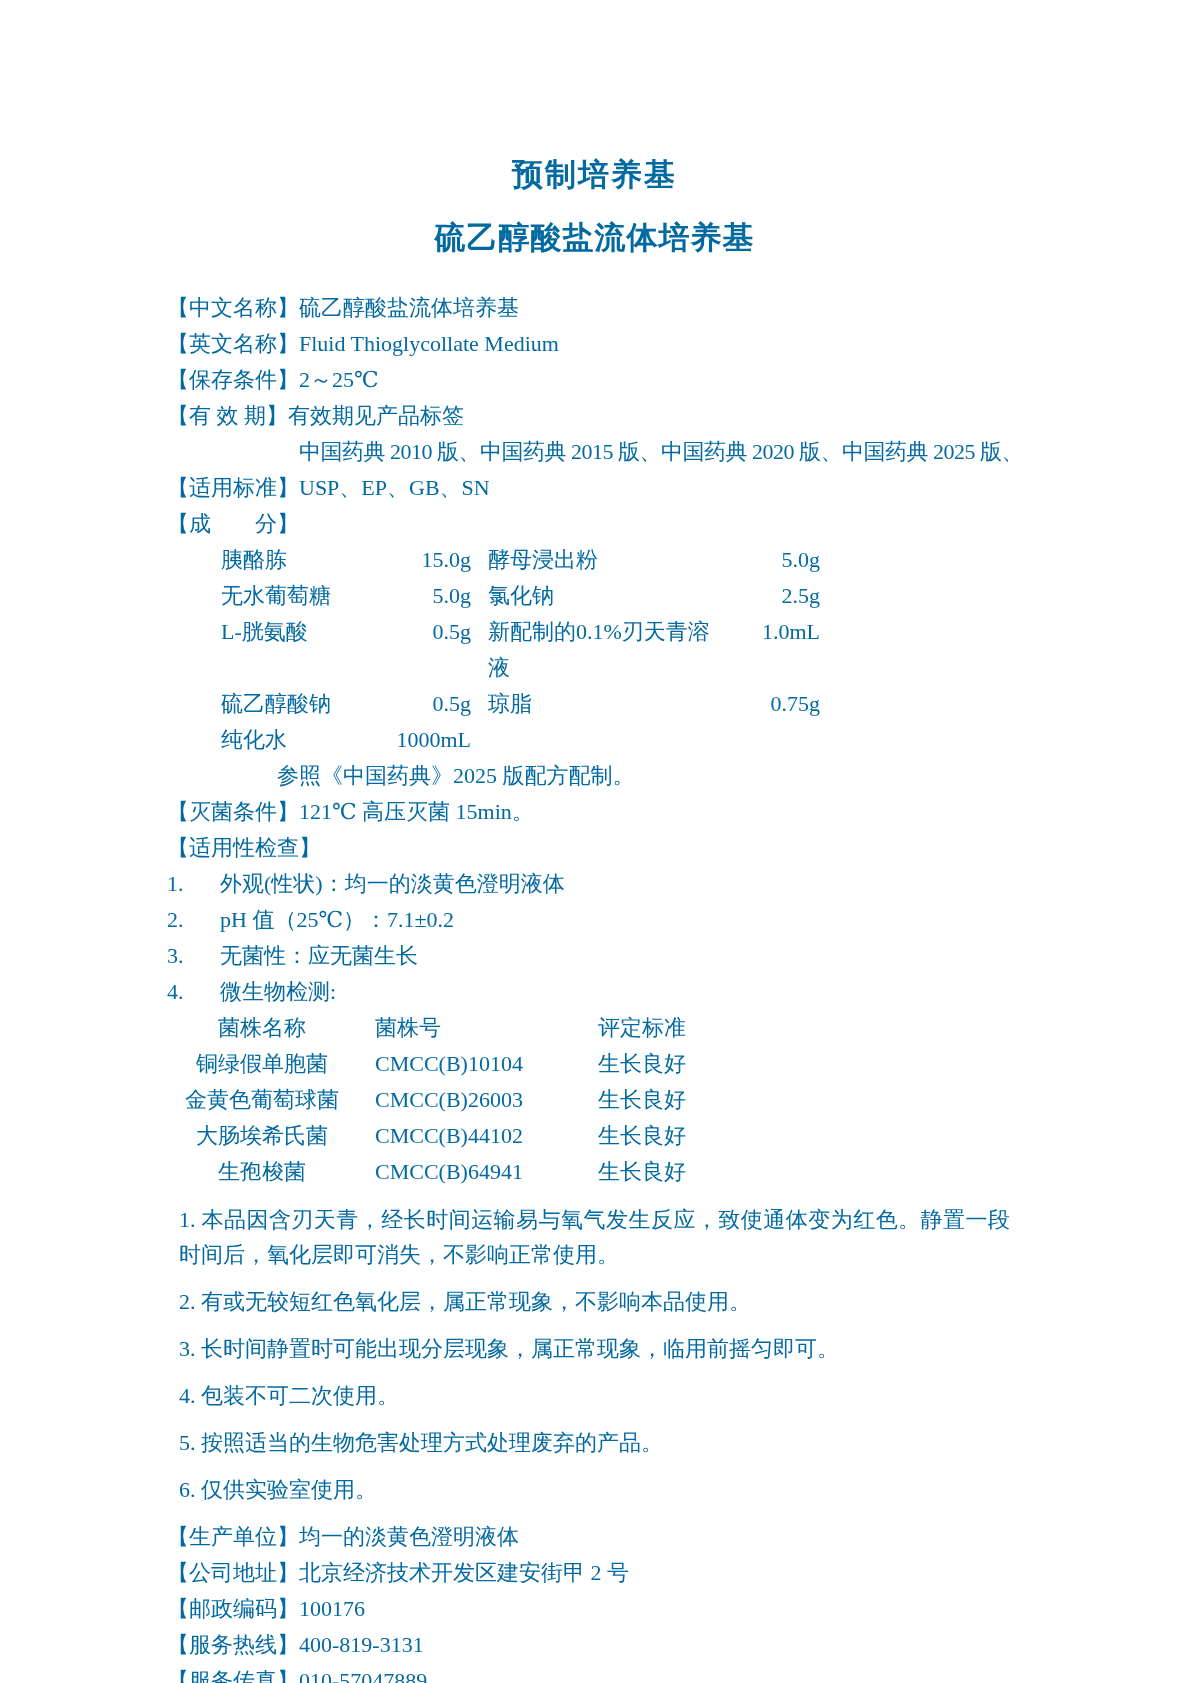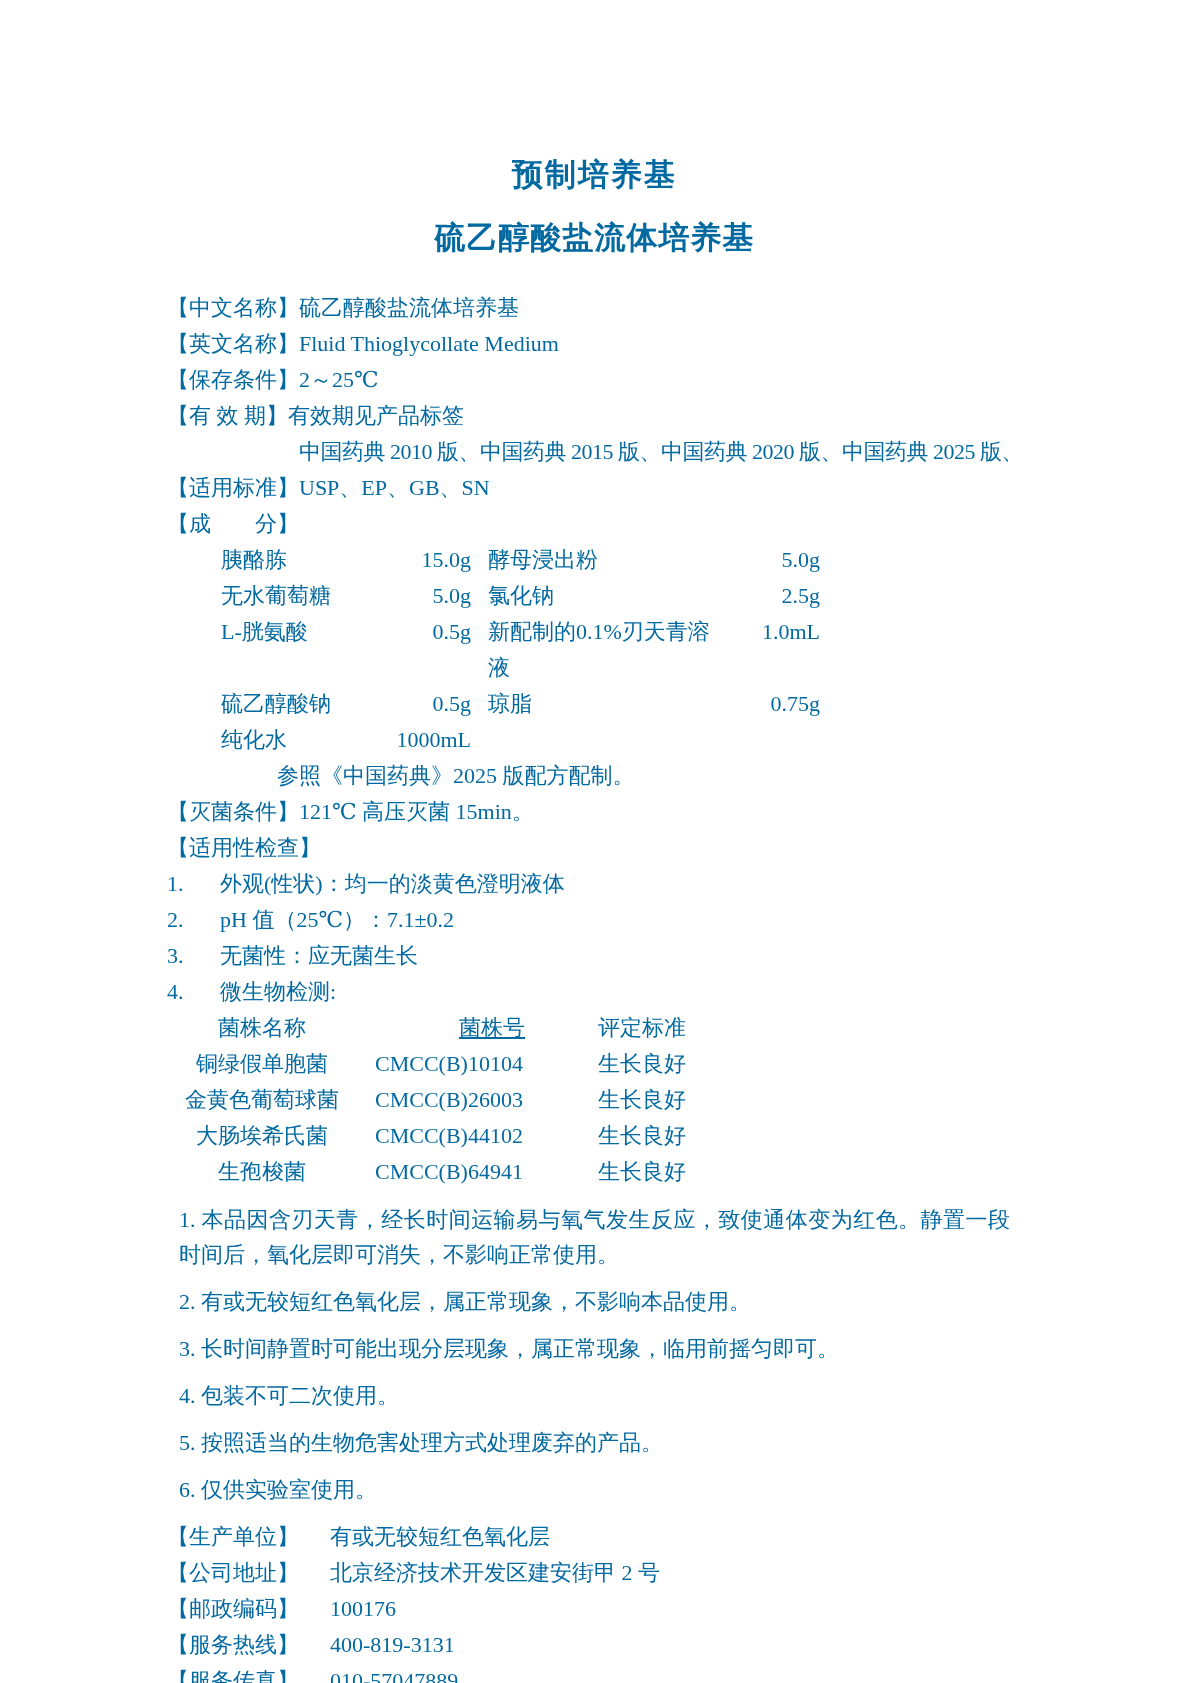--- a/index.html
+++ b/index.html
@@ -37,24 +37,24 @@
   .comp-name2{padding-left:17px;}
   .comp-note{line-height:36px;margin-left:110px;}
   .item-row{display:flex;line-height:36px;}
   .item-num{flex:0 0 53px;}
   .mrow{
     display:grid;grid-template-columns:190px 168px 1fr;
     line-height:36px;
   }
   .mcell1{text-align:center;}
   .mcell2{padding-left:18px;}
-  .mrow.mhead .mcell2{text-align:right;padding-left:18px;text-decoration:underline;}
+  .mrow.mhead .mcell2{text-align:left;padding-left:18px;}
   .mcell3{padding-left:73px;}
   .note-p{line-height:35px;text-align:justify;margin:12px;}
-  .foot-row{line-height:36px;display:flex;align-items:flex-start;gap:31px;}
+  .foot-row{line-height:36px;display:flex;align-items:flex-start;}
 </style>
 </head>
 <body>
 
 <div class="page">
 
   <h1 class="doc-title">预制培养基</h1>
   <h2 class="doc-subtitle">硫乙醇酸盐流体培养基</h2>
 
   <div class="field-row">
@@ -167,21 +167,21 @@
 
   <p class="note-p">1. 本品因含刃天青，经长时间运输易与氧气发生反应，致使通体变为红色。静置一段时间后，氧化层即可消失，不影响正常使用。</p>
   <p class="note-p">2. 有或无较短红色氧化层，属正常现象，不影响本品使用。</p>
   <p class="note-p">3. 长时间静置时可能出现分层现象，属正常现象，临用前摇匀即可。</p>
   <p class="note-p">4. 包装不可二次使用。</p>
   <p class="note-p">5. 按照适当的生物危害处理方式处理废弃的产品。</p>
   <p class="note-p">6. 仅供实验室使用。</p>
 
   <div class="foot-row">
     <span class="lab">【生产单位】</span>
-    <span class="val">有或无较短红色氧化层</span>
+    <span class="val">均一的淡黄色澄明液体</span>
   </div>
   <div class="foot-row">
     <span class="lab">【公司地址】</span>
     <span class="val">北京经济技术开发区建安街甲 2 号</span>
   </div>
   <div class="foot-row">
     <span class="lab">【邮政编码】</span>
     <span class="val">100176</span>
   </div>
   <div class="foot-row">

